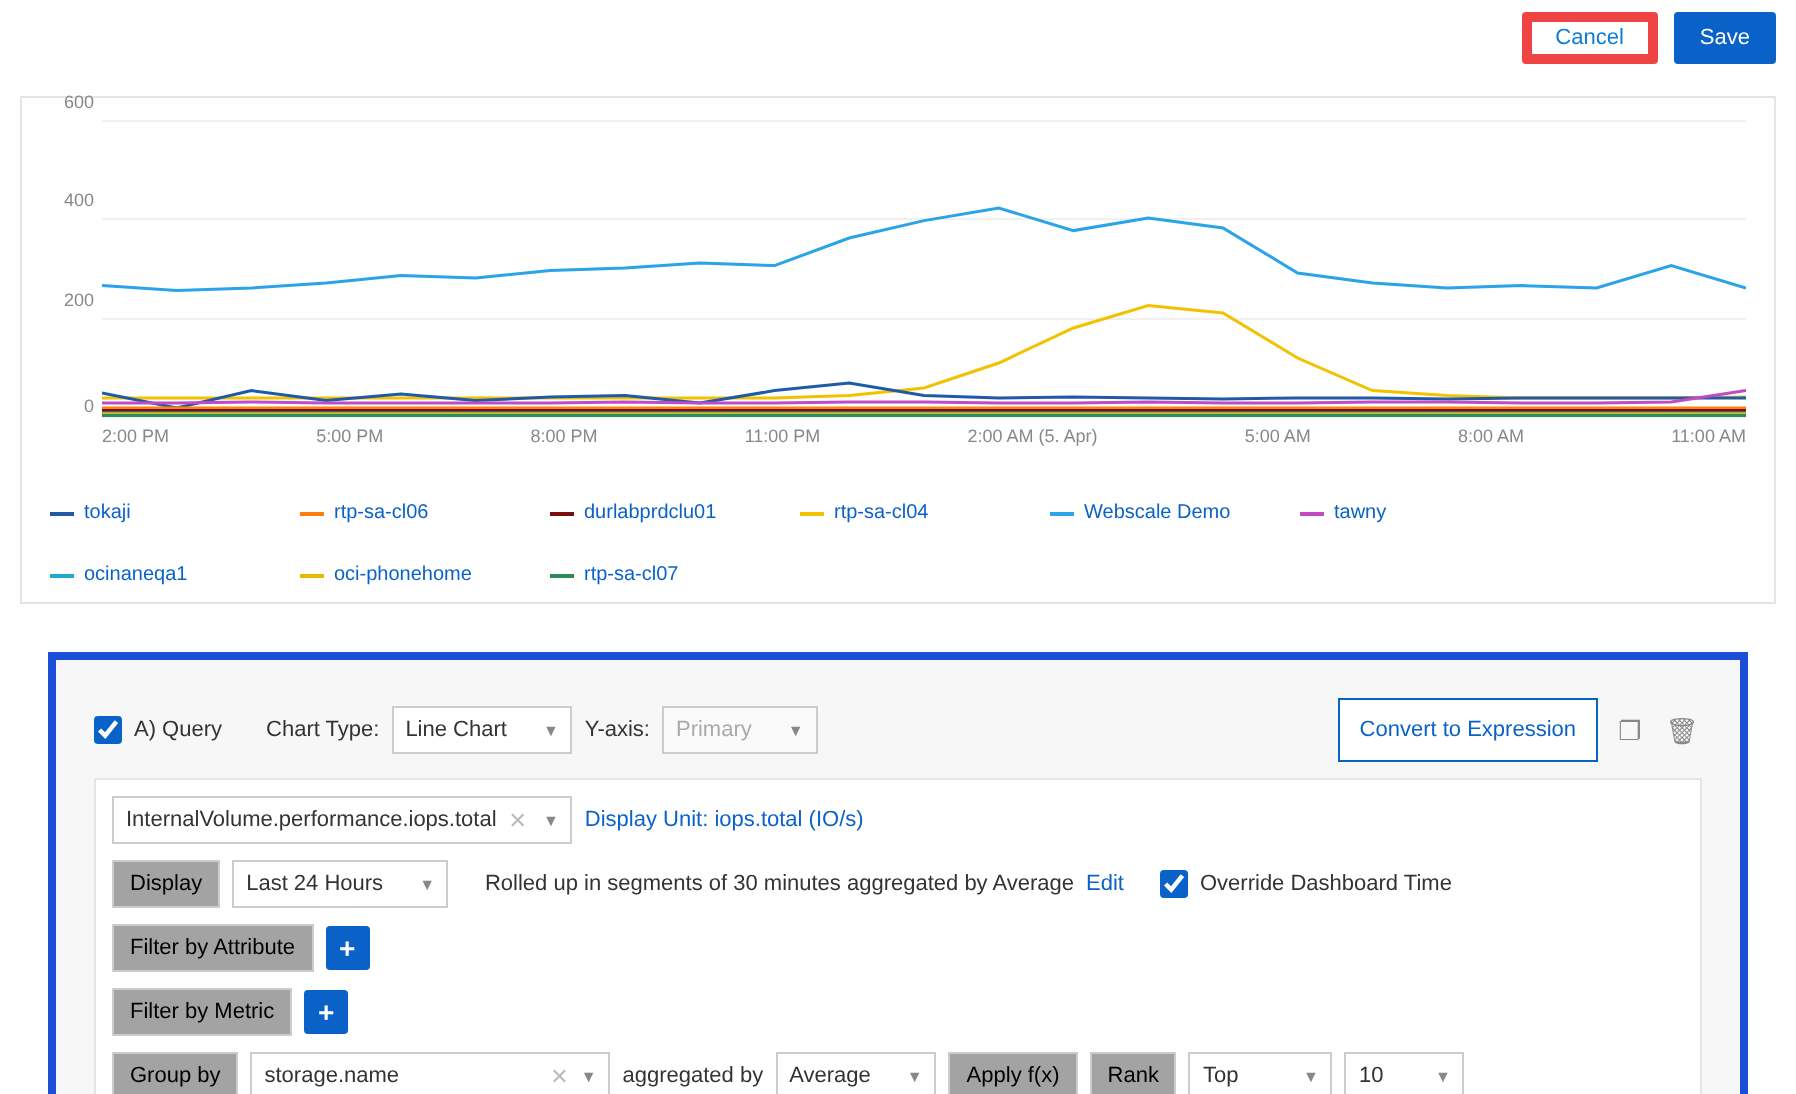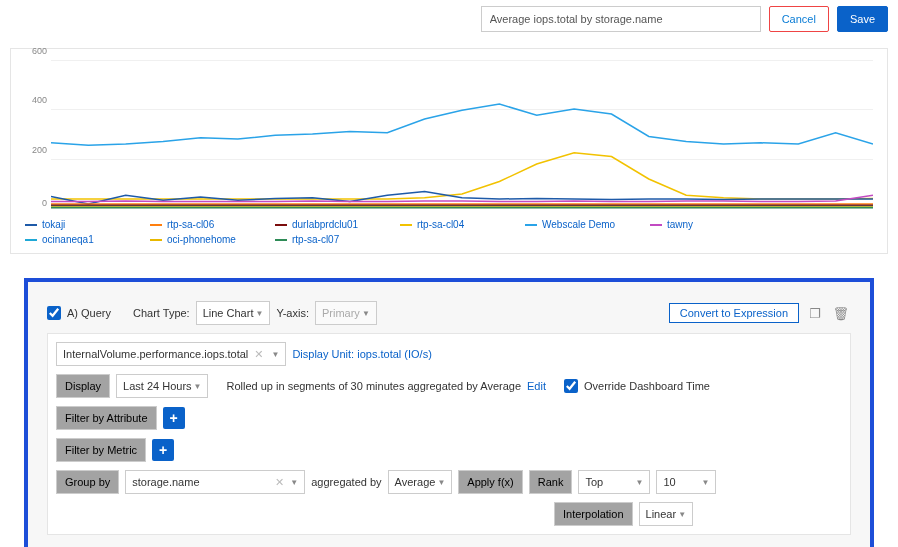--- a/index.html
+++ b/index.html
@@ -1,57 +1,56 @@
 <!DOCTYPE html>
 <html><head>
 <meta charset="utf-8">
 <style>
   * { box-sizing: border-box; margin: 0; padding: 0; font-family: -apple-system, BlinkMacSystemFont, "Segoe UI", Arial, sans-serif; }
   body { background: #fff; font-size: 11px; color: #333; width: 898px; }
   .topbar { display: flex; justify-content: flex-end; align-items: center; gap: 8px; padding: 6px 10px; }
   .title-input { width: 280px; height: 26px; border: 1px solid #ccc; padding: 0 8px; font-size: 11px; color: #555; }
   .btn { height: 26px; padding: 0 12px; font-size: 11px; border: 1px solid #ccc; background: #fff; cursor: pointer; border-radius: 2px; }
-  .btn-cancel { color: #0a7cd5; border: 1px solid #ef4444; }
+  .btn-cancel { color: #0a7cd5; border: 5px solid #ef4444; }
   .btn-save { background: #0a62c9; color: #fff; border: 1px solid #0a62c9; }
   .chart-box { margin: 10px; border: 1px solid #e5e5e5; padding: 10px 14px 8px 14px; position: relative; }
   .ylabel { font-size: 10px; color: #666; margin-bottom: 6px; }
   .plot { position: relative; height: 150px; margin-left: 26px; }
   .yaxis { position: absolute; left: -26px; top: 0; height: 100%; width: 24px; }
   .ytick { position: absolute; right: 2px; font-size: 9px; color: #888; transform: translateY(-50%); }
   .grid { position: absolute; left: 0; right: 0; border-top: 1px solid #f0f0f0; }
   .svg-plot { position: absolute; left: 0; top: 0; width: 100%; height: 100%; }
   .xaxis { display: flex; margin-left: 26px; margin-top: 4px; justify-content: space-between; font-size: 9px; color: #888; }
-  .legend { display: flex; flex-wrap: wrap; gap: 4px 0; margin-top: 10px; font-size: 10px; text-align: center; }
+  .legend { display: flex; flex-wrap: wrap; gap: 20px 0; margin-top: 28px; font-size: 10px; text-align: center; }
   .legend-item { display: flex; align-items: center; width: 125px; color: #0a62c9; cursor: pointer; }
   .swatch { width: 12px; height: 2px; margin-right: 5px; flex-shrink: 0; }
   .qpanel { background: #f7f7f7; border: 4px solid #1d4ed8; margin: 24px; padding: 19px; }
   .qrow { display: flex; align-items: center; gap: 6px; margin-bottom: 8px; flex-wrap: wrap; }
   .qrow:last-child { margin-bottom: 0; }
   .chk { width: 14px; height: 14px; accent-color: #0a62c9; }
   .qlabel { font-size: 11px; color: #333; }
   .field-label { font-size: 11px; color: #333; }
-  .select { display: inline-flex; align-items: center; height: 24px; padding: 0 6px; border: 1px solid #ccc; background: #fff; font-size: 11px; color: #333; cursor: pointer; gap: 0; }
+  .select { display: inline-flex; align-items: center; height: 24px; padding: 0 6px; border: 1px solid #ccc; background: #fff; font-size: 11px; color: #333; cursor: pointer; gap: 16px; }
   .select.disabled { color: #aaa; background: #fafafa; }
   .caret { font-size: 8px; color: #888; margin-left: 2px; }
-  .btn-convert { border: 1px solid #0a62c9; color: #0a62c9; background: #fff; height: 20px; padding: 0 10px; font-size: 11px; cursor: pointer; }
+  .btn-convert { border: 1px solid #0a62c9; color: #0a62c9; background: #fff; height: 32px; padding: 0 10px; font-size: 11px; cursor: pointer; }
   .icon-btn { width: 20px; height: 20px; display: inline-flex; align-items: center; justify-content: center; color: #888; cursor: pointer; font-size: 13px; }
   .spacer { flex: 1; }
   .inner { background: #fff; border: 1px solid #e5e5e5; padding: 8px; }
   .metric-box { display: inline-flex; align-items: center; height: 24px; border: 1px solid #ccc; background: #fff; padding: 0 6px; font-size: 11px; gap: 6px; }
   .clear-x { color: #bbb; font-size: 11px; cursor: pointer; }
   .link-text { color: #0a62c9; font-size: 11px; cursor: pointer; }
   .btn-outline { height: 24px; padding: 0 8px; border: 1px solid #ccc; background: #a3a3a3; font-size: 11px; cursor: pointer; }
   .plus-btn { width: 22px; height: 22px; background: #0a62c9; color: #fff; display: inline-flex; align-items: center; justify-content: center; font-size: 14px; font-weight: bold; border-radius: 2px; cursor: pointer; }
   path { fill: none; stroke-width: 1.5; }
 </style>
 </head>
 <body>
 
 <div class="topbar">
-  <input class="title-input" value="Average iops.total by storage.name" style="">
   <button class="btn btn-cancel">Cancel</button>
   <button class="btn btn-save">Save</button>
 </div>
 
 <div class="chart-box">
   <div class="plot">
     <div class="yaxis">
       <div class="ytick" style="bottom:-4px">0</div>
       <div class="ytick" style="bottom:33%">200</div>
       <div class="ytick" style="bottom:66%">400</div>
@@ -66,20 +65,30 @@
         <path d="M0.0 140.0 L36.4 140.0 L72.7 140.0 L109.1 140.0 L145.5 140.0 L181.8 140.0 L218.2 140.0 L254.5 140.0 L290.9 140.0 L327.3 140.0 L363.6 138.8 L400.0 135.0 L436.4 122.5 L472.7 105.0 L509.1 93.8 L545.5 97.5 L581.8 120.0 L618.2 136.3 L654.5 138.8 L690.9 140.0 L727.3 140.0 L763.6 140.0 L800.0 139.5 " stroke="#f2c200"></path>
         <path d="M0.0 137.5 L36.4 145.0 L72.7 136.3 L109.1 141.3 L145.5 138.0 L181.8 141.3 L218.2 139.5 L254.5 138.8 L290.9 142.5 L327.3 136.3 L363.6 132.5 L400.0 138.8 L436.4 140.0 L472.7 139.5 L509.1 140.0 L545.5 140.5 L581.8 140.0 L618.2 140.0 L654.5 140.5 L690.9 140.0 L727.3 140.0 L763.6 140.0 L800.0 140.0 " stroke="#1e5aa8"></path>
         <path d="M0.0 142.5 L36.4 142.5 L72.7 142.0 L109.1 142.5 L145.5 142.5 L181.8 142.5 L218.2 142.5 L254.5 142.0 L290.9 142.5 L327.3 142.5 L363.6 142.0 L400.0 142.0 L436.4 142.5 L472.7 142.5 L509.1 142.0 L545.5 142.5 L581.8 142.5 L618.2 142.0 L654.5 142.0 L690.9 142.5 L727.3 142.5 L763.6 142.0 L800.0 136.3 " stroke="#c24ac2"></path>
         <path d="M0.0 145.0 L36.4 145.0 L72.7 145.0 L109.1 145.0 L145.5 145.0 L181.8 145.0 L218.2 145.0 L254.5 145.0 L290.9 145.0 L327.3 145.0 L363.6 145.0 L400.0 145.0 L436.4 145.0 L472.7 145.0 L509.1 145.0 L545.5 145.0 L581.8 145.0 L618.2 145.0 L654.5 145.0 L690.9 145.0 L727.3 145.0 L763.6 145.0 L800.0 145.0 " stroke="#ff7f0e"></path>
         <path d="M0.0 146.3 L36.4 146.3 L72.7 146.3 L109.1 146.3 L145.5 146.3 L181.8 146.3 L218.2 146.3 L254.5 146.3 L290.9 146.3 L327.3 146.3 L363.6 146.3 L400.0 146.3 L436.4 146.3 L472.7 146.3 L509.1 146.3 L545.5 146.3 L581.8 146.3 L618.2 146.3 L654.5 146.3 L690.9 146.3 L727.3 146.3 L763.6 146.3 L800.0 146.3 " stroke="#7b0d0d"></path>
         <path d="M0.0 147.5 L36.4 147.5 L72.7 147.5 L109.1 147.5 L145.5 147.5 L181.8 147.5 L218.2 147.5 L254.5 147.5 L290.9 147.5 L327.3 147.5 L363.6 147.5 L400.0 147.5 L436.4 147.5 L472.7 147.5 L509.1 147.5 L545.5 147.5 L581.8 147.5 L618.2 147.5 L654.5 147.5 L690.9 147.5 L727.3 147.5 L763.6 147.5 L800.0 147.5 " stroke="#1fa8d6"></path>
         <path d="M0.0 148.0 L36.4 148.0 L72.7 148.0 L109.1 148.0 L145.5 148.0 L181.8 148.0 L218.2 148.0 L254.5 148.0 L290.9 148.0 L327.3 148.0 L363.6 148.0 L400.0 148.0 L436.4 148.0 L472.7 148.0 L509.1 148.0 L545.5 148.0 L581.8 148.0 L618.2 148.0 L654.5 148.0 L690.9 148.0 L727.3 148.0 L763.6 148.0 L800.0 148.0 " stroke="#e8b800"></path>
         <path d="M0.0 148.8 L36.4 148.8 L72.7 148.8 L109.1 148.8 L145.5 148.8 L181.8 148.8 L218.2 148.8 L254.5 148.8 L290.9 148.8 L327.3 148.8 L363.6 148.8 L400.0 148.8 L436.4 148.8 L472.7 148.8 L509.1 148.8 L545.5 148.8 L581.8 148.8 L618.2 148.8 L654.5 148.8 L690.9 148.8 L727.3 148.8 L763.6 148.8 L800.0 148.8 " stroke="#2e8b57"></path>
       </svg>
   </div>
+  <div class="xaxis" id="xaxis">
+      <span>2:00 PM</span>
+      <span>5:00 PM</span>
+      <span>8:00 PM</span>
+      <span>11:00 PM</span>
+      <span>2:00 AM (5. Apr)</span>
+      <span>5:00 AM</span>
+      <span>8:00 AM</span>
+      <span>11:00 AM</span>
+    </div>
   <div class="legend" id="legend">
       <div class="legend-item">
         <span class="swatch" style="background: rgb(30, 90, 168);"></span>
         <span>tokaji</span>
       </div>
       <div class="legend-item">
         <span class="swatch" style="background: rgb(255, 127, 14);"></span>
         <span>rtp-sa-cl06</span>
       </div>
       <div class="legend-item">

